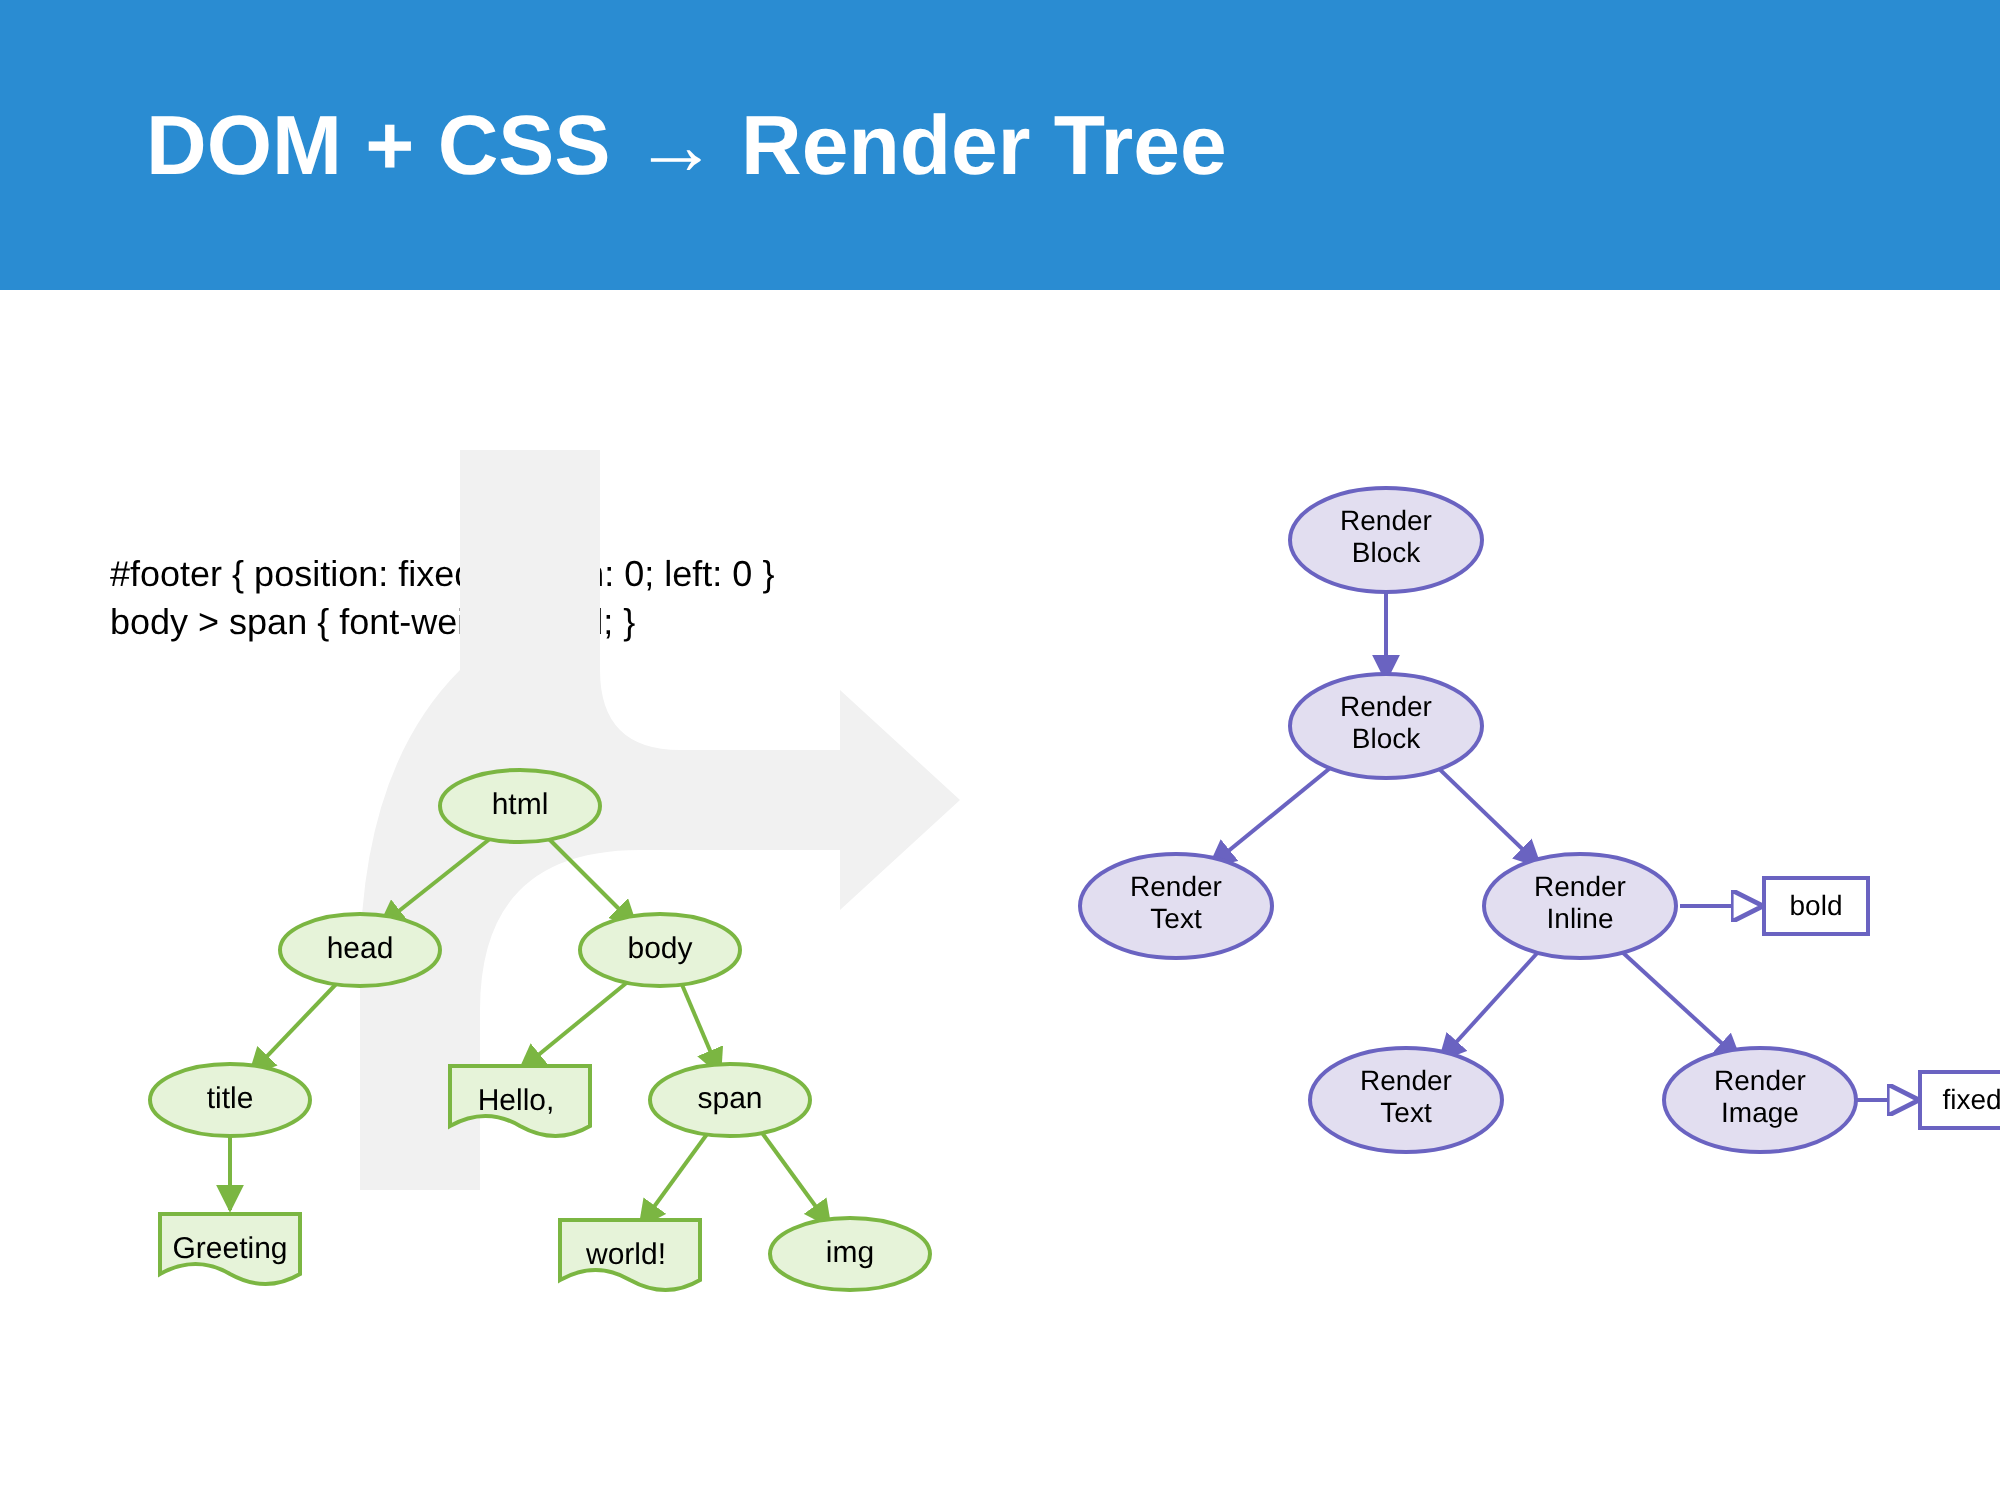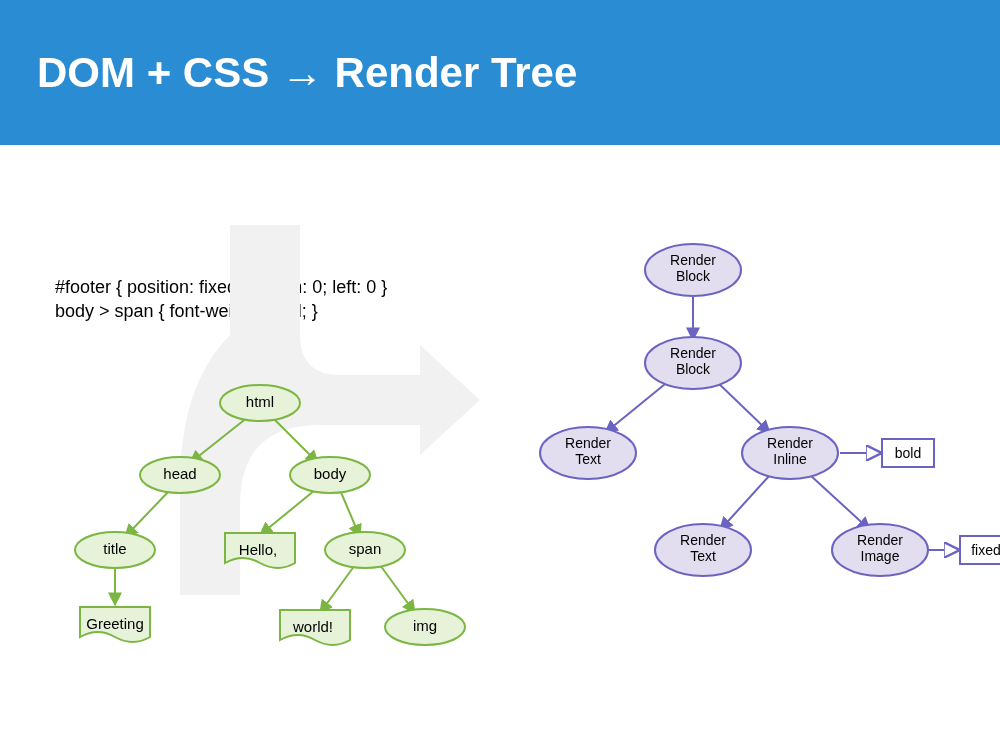--- a/index.html
+++ b/index.html
@@ -9,21 +9,21 @@
     height: 750px;
     font-family: Arial, Helvetica, sans-serif;
     background: #fff;
     overflow: hidden;
   }
   .header {
     background: #2a8cd2;
     height: 145px;
     display: flex;
     align-items: center;
-    padding-left: 37px;
+    padding-left: 73px;
     box-sizing: border-box;
   }
   .header h1 {
     color: #fff;
     font-size: 42px;
     font-weight: bold;
     margin: 0;
   }
   .content {
     position: relative;

